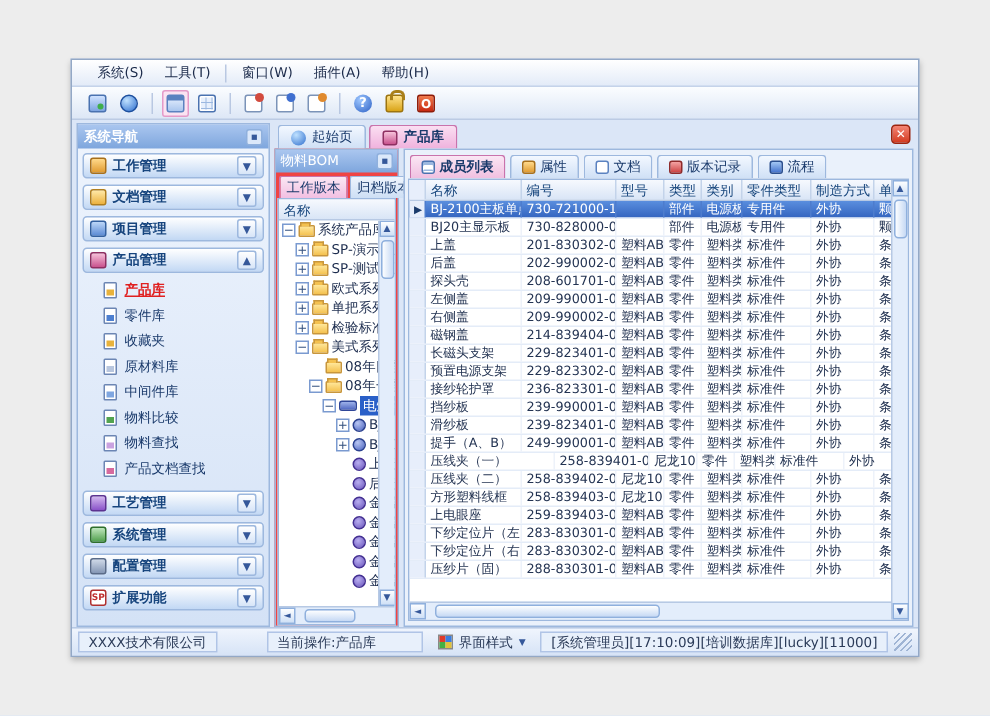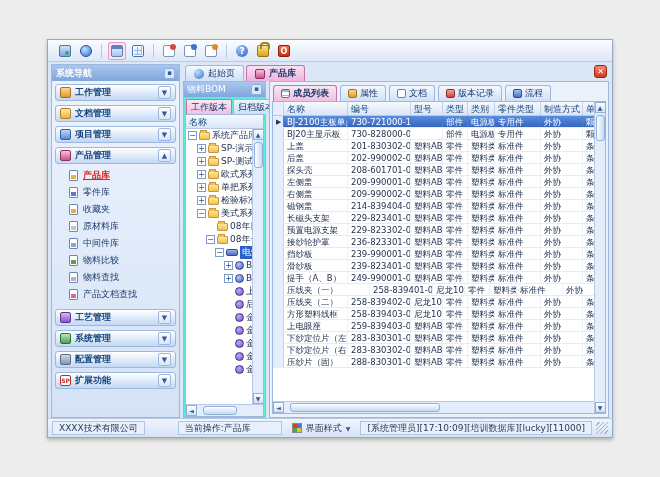--- a/index.html
+++ b/index.html
@@ -75,21 +75,21 @@
   .dtab { height:16px; border:1px solid #9db8de; border-bottom:none; border-radius:3px 3px 0 0; background:linear-gradient(#f3f8ff,#cfe0f6); display:flex; align-items:center; gap:4px; padding:0 8px; color:#1a3a6b; }
   .dtab.active { background:linear-gradient(#fbdff2,#f0b2dd); border-color:#c973ac; font-weight:bold; }
   .dt-ico { width:10px; height:10px; border-radius:50%; }
   .dt-home { background:radial-gradient(circle at 35% 30%,#bfe1ff,#2f6fce); }
   .dt-prod { border-radius:2px; background:linear-gradient(#f6c1da,#c9538e); border:1px solid #8e2f61; }
   .tabs-close { position:absolute; right:2px; top:1px; width:13px; height:13px; background:linear-gradient(#f48575,#d33a20); border:1px solid #9c2410; border-radius:3px; color:#fff; font-size:8px; font-weight:bold; text-align:center; line-height:11px; }
 
   .content-row { flex:1; display:flex; gap:3px; min-height:0; }
 
   
-  .bom-panel { width:83px; flex:0 0 auto; background:#5eead4; border:1px solid #9db8de; display:flex; flex-direction:column; min-height:0; }
+  .bom-panel { width:83px; flex:0 0 auto; background:#ef4444; border:1px solid #9db8de; display:flex; flex-direction:column; min-height:0; }
   .panel-header { height:15px; background:linear-gradient(#aac6ef,#7ea6dd); color:#fff; display:flex; align-items:center; padding:0 3px; flex:0 0 auto; }
   .panel-header .title { flex:1; }
   .subtabs { height:17px; display:flex; align-items:flex-end; padding:1px 1px 0 2px; gap:1px; flex:0 0 auto; }
   .stab { height:15px; border:1px solid #9db8de; border-bottom:none; border-radius:2px 2px 0 0; background:linear-gradient(#eef4fd,#cddff5); padding:0 4px; display:flex; align-items:center; color:#1a3a6b; white-space:nowrap; }
   .stab.active { background:linear-gradient(#fbe7f4,#f2bfe2); border-color:#c973ac; }
   .tree-wrap { flex:1; display:flex; flex-direction:column; border:1px solid #9db8de; margin:0 1px; background:#fff; min-height:0; position:relative; }
   .tree-colhdr { height:14px; background:linear-gradient(#f6f9fe,#d9e5f6); border-bottom:1px solid #b7c9e4; color:#16457c; padding:1px 3px; display:flex; flex:0 0 auto; }
   .tree { flex:1; overflow:hidden; position:relative; }
   .tree-row { height:13px; display:flex; align-items:center; white-space:nowrap; }
   .toggle { width:9px; height:9px; border:1px solid #7a9ad0; background:#fff; color:#33507e; font-size:8px; line-height:7px; text-align:center; margin-right:2px; flex:0 0 auto; }
@@ -146,20 +146,28 @@
   .style-ico i:nth-child(1){background:#e03a2a;} .style-ico i:nth-child(2){background:#3a7de0;}
   .style-ico i:nth-child(3){background:#43b043;} .style-ico i:nth-child(4){background:#e0c23a;}
   .st-style { gap:4px; border:none; background:none; }
   .st-grip { width:12px; height:12px; background:repeating-linear-gradient(135deg,transparent 0 2px,#9fb4d4 2px 3px); }
 </style>
 </head>
 <body>
 
 <div class="window">
 
+  <div class="menubar" id="menubar">
+      <span class="menu-item">系统(S)</span>
+      <span class="menu-item">工具(T)</span>
+      <span class="menu-sep"></span>
+      <span class="menu-item">窗口(W)</span>
+      <span class="menu-item">插件(A)</span>
+      <span class="menu-item">帮助(H)</span>
+    </div>
 
   <div class="toolbar" id="toolbar">
       <span class="tb-btn">
         <span class="g g-desktop"></span>
       </span>
       <span class="tb-btn">
         <span class="g g-globe"></span>
       </span>
       <span class="tb-sep"></span>
       <span class="tb-btn hl">

